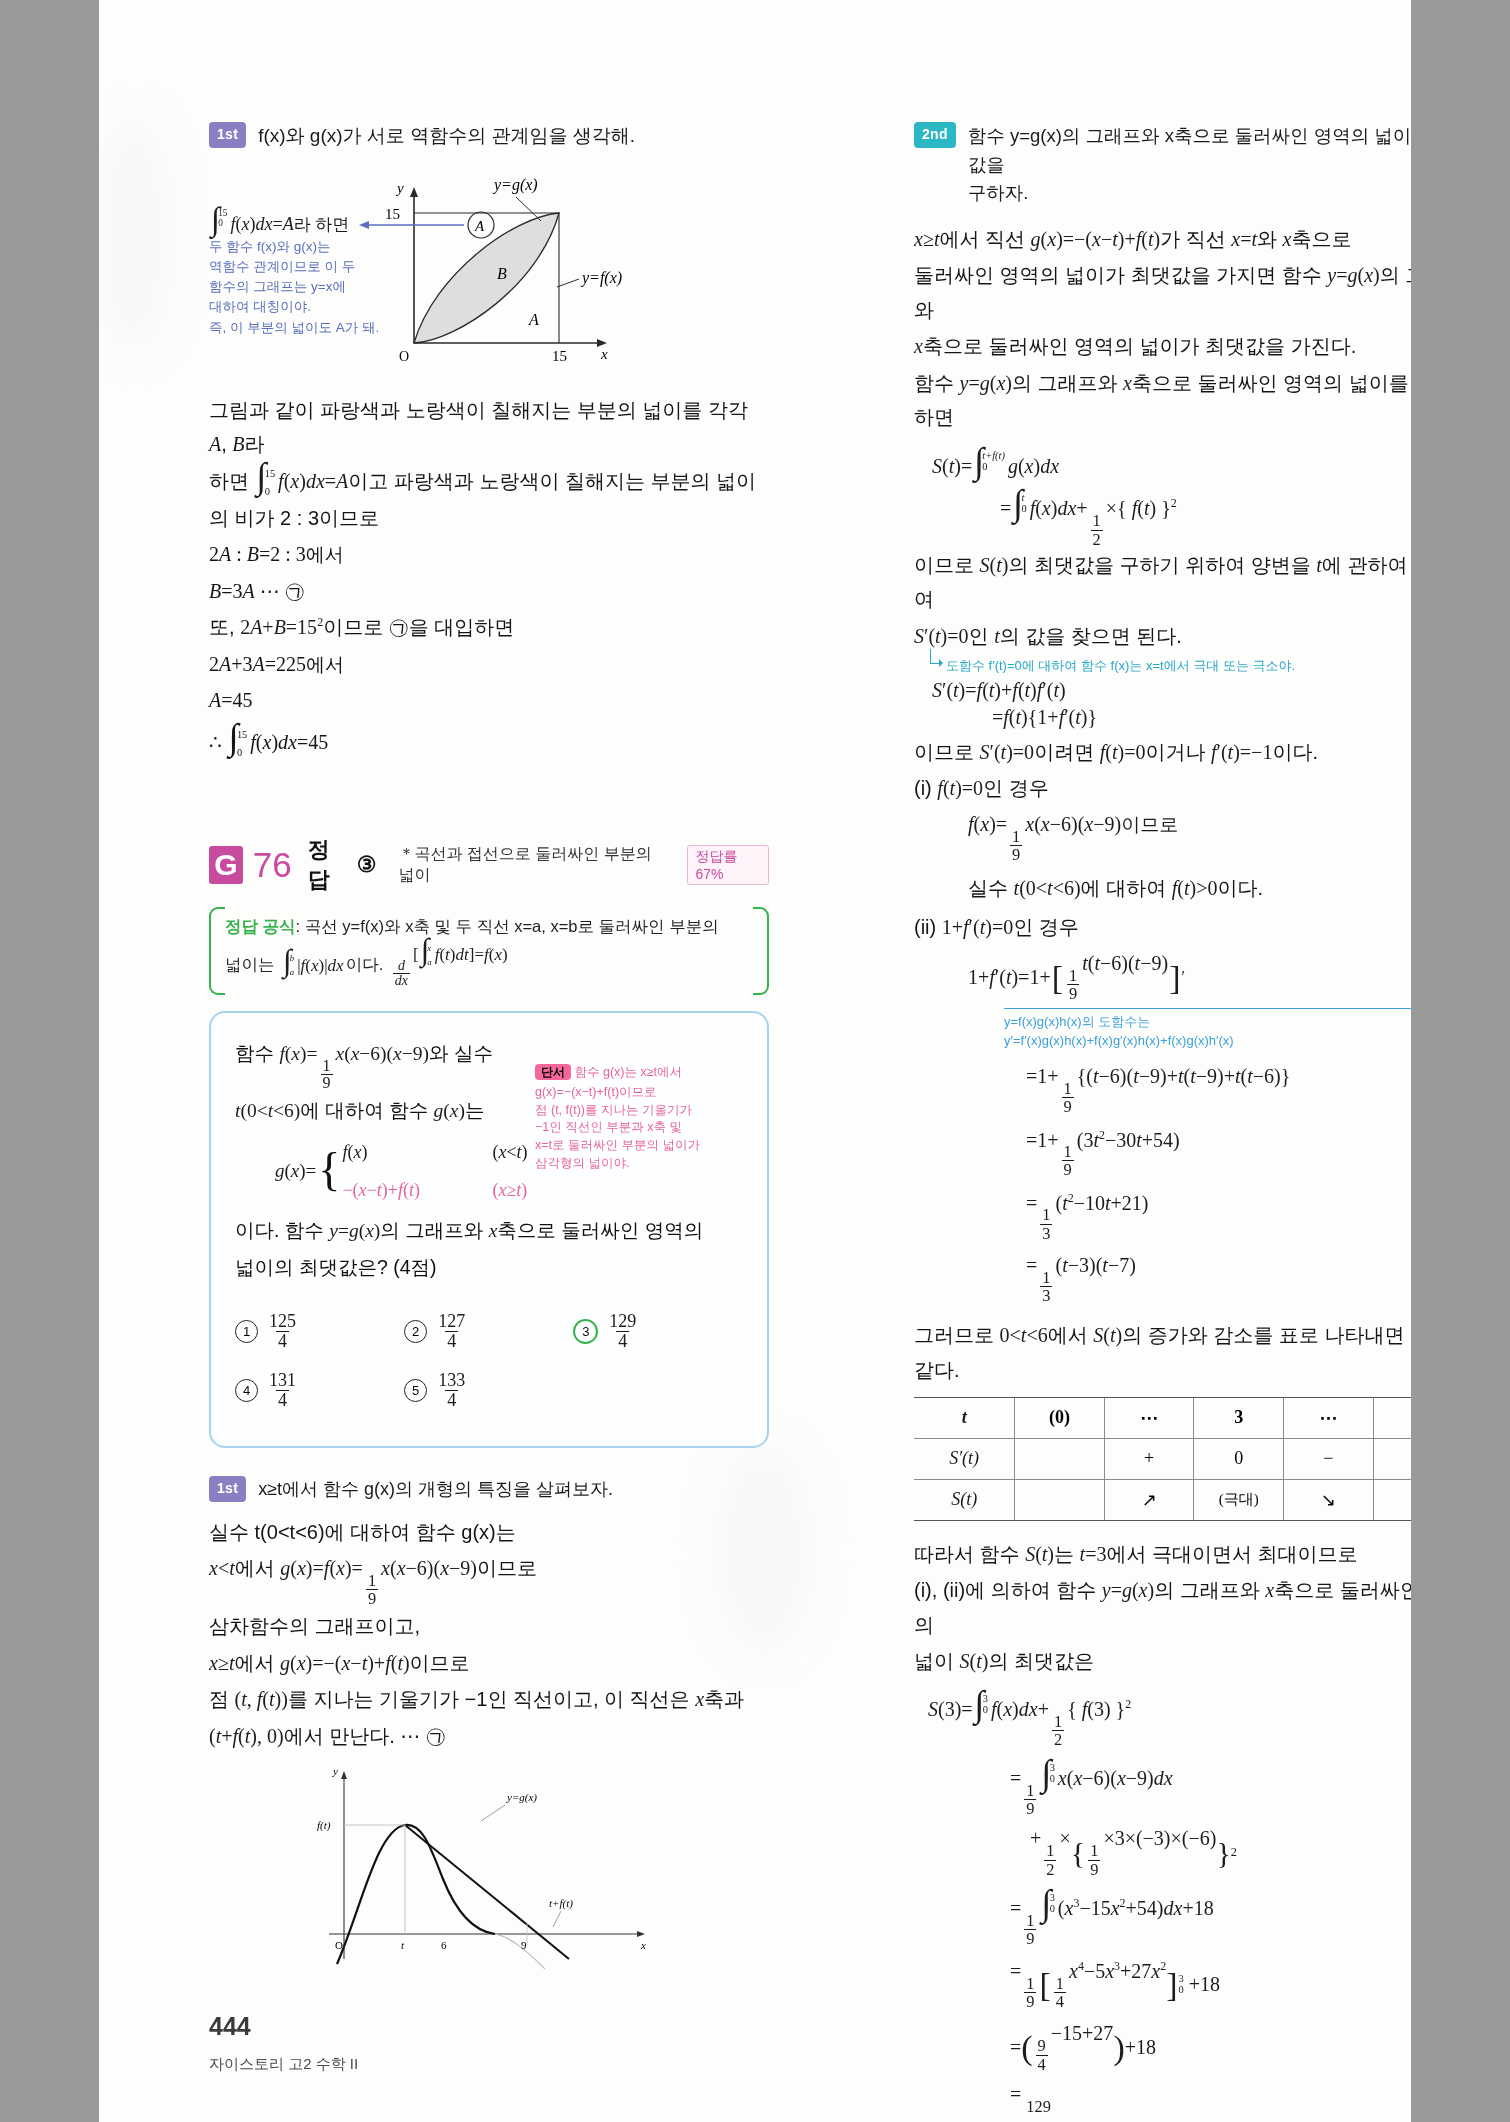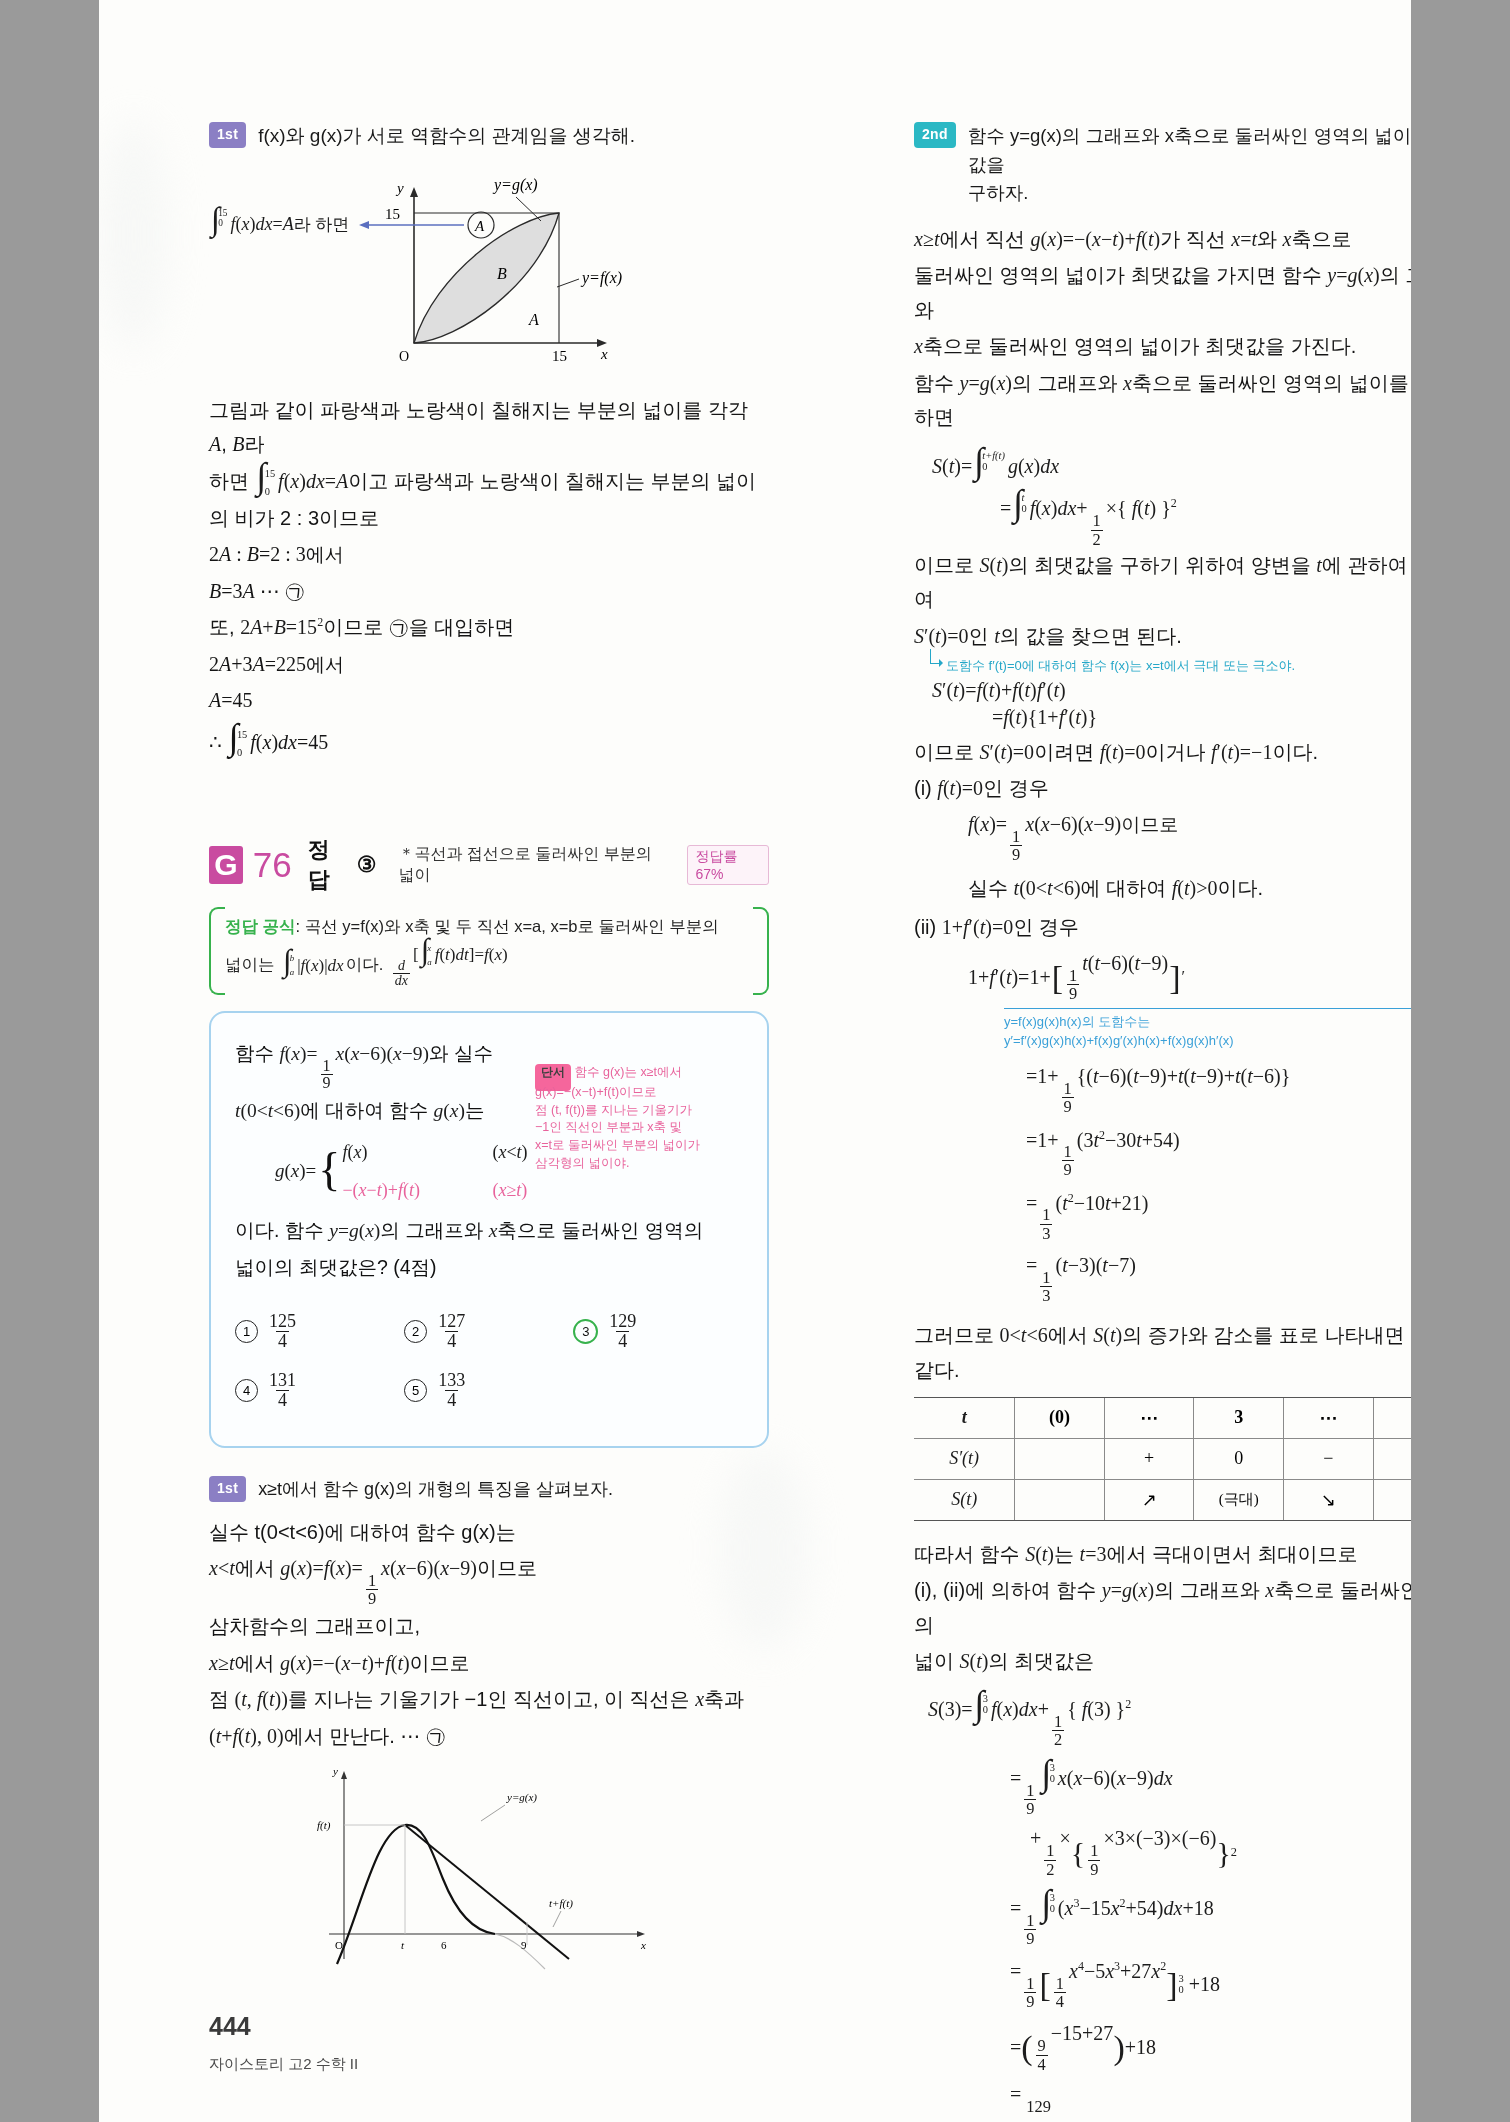--- a/index.html
+++ b/index.html
@@ -68,22 +68,22 @@
   .gbrk.r{left:auto;right:0;border:2.2px solid #37b24d;border-left:none;border-radius:0 9px 9px 0;}
   .glabel{color:#37b24d;font-weight:bold;}
 
   
   .card{border:2.4px solid #a7d3ef;border-radius:16px;background:#fcfeff;padding:22px 24px 26px;
     position:relative;}
   .card .q{font-size:19.5px;line-height:1.9;color:#111;}
 
   
   .pinknote{color:#e8639c;font-size:12.5px;line-height:1.42;font-family:"Liberation Sans",sans-serif;}
-  .pbadge{background:#f5669c;color:#404040;font-family:"Liberation Sans",sans-serif;font-weight:bold;
-    font-size:12px;border-radius:4px;padding:1px 6px 12px;}
+  .pbadge{background:#f5669c;color:#000000;font-family:"Liberation Sans",sans-serif;font-weight:bold;
+    font-size:12px;border-radius:4px;padding:1px 6px 1px;}
 
   
   .choices{display:flex;flex-wrap:wrap;margin-top:16px;}
   .choice{width:33.3%;font-size:19px;display:flex;align-items:center;gap:6px;margin:10px 0;}
   .cnum{display:inline-flex;align-items:center;justify-content:center;width:21px;height:21px;
     border:1.4px solid #222;border-radius:50%;font-size:13px;font-family:"Liberation Sans",sans-serif;flex:none;}
   .cnum.sel{border:2.2px solid #37b24d;color:#111;}
 
   
   table.vt{border-collapse:collapse;width:100%;font-size:18px;}
@@ -160,20 +160,27 @@
       <div class="mathtxt" style="position:absolute;left:0;top:42px;font-size:18px;">
         <span class="intg">
             <span class="sym">∫</span>
             <span class="lims">
               <span class="up">15</span>
               <span class="lo">0</span>
             </span>
           </span><span class="it">f</span>(<span class="it">x</span>)<span class="it">dx</span>=<span class="it">A</span><span class="ko" style="font-size:17px;">라 하면</span>
       </div>
 
+      <div class="bluenote" style="position:absolute;left:0;top:72px;width:180px;">
+        <div>두 함수 f(x)와 g(x)는</div>
+        <div>역함수 관계이므로 이 두</div>
+        <div>함수의 그래프는 y=x에</div>
+        <div>대하여 대칭이야.</div>
+        <div>즉, 이 부분의 넓이도 A가 돼.</div>
+      </div>
     </div>
 
     <div style="margin-top:28px;">
       <p class="body ko">
         그림과 같이 파랑색과 노랑색이 칠해지는 부분의 넓이를 각각 <span class="it">A</span>, <span class="it">B</span>라
       </p>
       <p class="body ko">
         하면 <span class="mathtxt"><span class="intg">
               <span class="sym">∫</span>
               <span class="lims">

